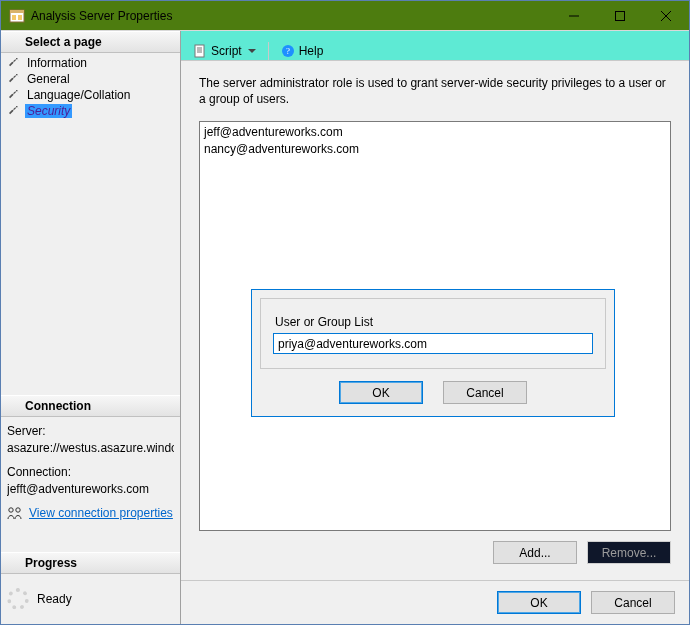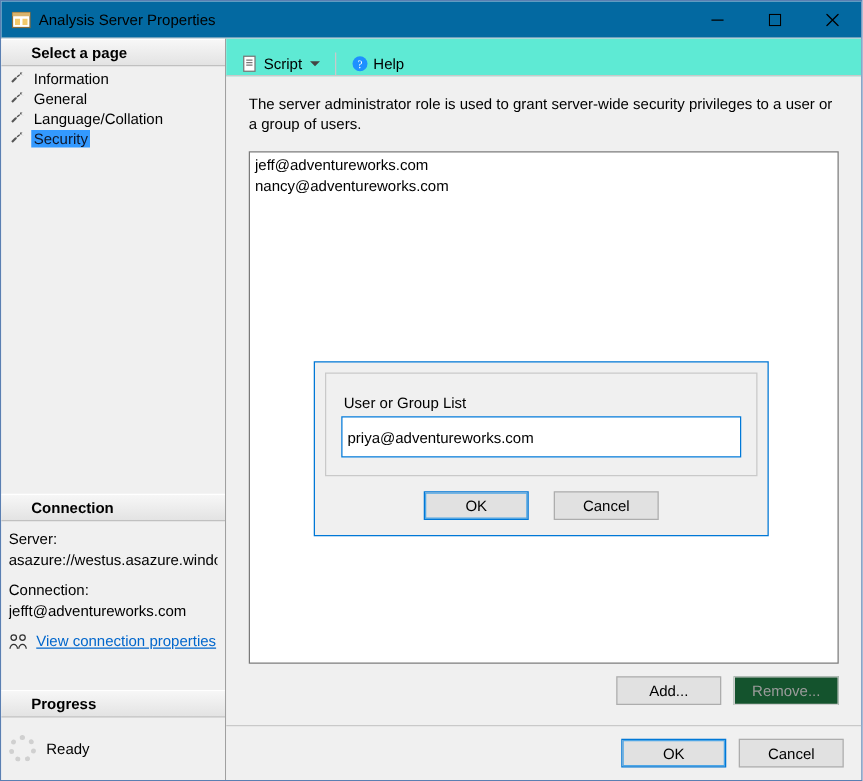--- a/index.html
+++ b/index.html
@@ -10,21 +10,21 @@
     background: #fff;
     color: #000;
     width: 690px;
     height: 625px;
     overflow: hidden;
     border: 1px solid #5a7fb2;
   }
   
   .titlebar {
     height: 30px;
-    background: #0369a1;
+    background: #4d7c0f;
     display: flex;
     align-items: center;
     border-bottom: 1px solid #d9d9d9;
   }
   .titlebar .ticon {
     width: 16px; height: 16px;
     margin: 0 6px 0 8px;
     display: inline-flex;
   }
   .titlebar .title {
@@ -73,21 +73,22 @@
     gap: 4px;
     cursor: default;
   }
   .nav-item .wrench {
     width: 14px; height: 14px;
     flex: 0 0 14px;
   }
   .nav-item .lbl { padding: 0 2px; }
   .nav-item.selected .lbl {
     background: #3399ff;
-    color: #0f172a;
+    color: #4c1d95;
+    font-style: italic;
   }
   .conn-block {
     padding: 6px 6px 10px 6px;
     font-size: 12px;
     line-height: 1.45;
   }
   .conn-block .lbl { color: #000; }
   .conn-block .val {
     color: #000;
     white-space: nowrap;
@@ -176,21 +177,21 @@
     background: #e1e1e1;
     font-size: 12px;
     display: inline-flex;
     align-items: center;
     justify-content: center;
     padding: 5px 10px;
   }
   .btn:disabled, .btn.disabled {
     color: #9b9b9b;
     border-color: #cfcfcf;
-    background: #14532d;
+    background: #0f172a;
   }
   .btn.default {
     border: 1px solid #0078d7;
     box-shadow: inset 0 0 0 1px #4ea6e6;
   }
   
   .footer {
     border-top: 1px solid #c9c9c9;
     padding: 10px 14px;
     display: flex;
@@ -220,21 +221,21 @@
     top: -8px; left: 8px;
     background: #f0f0f0;
     padding: 0 4px;
     font-size: 12px;
   }
   .overlay-dialog .field-label {
     margin: 6px 0 4px 2px;
   }
   .overlay-dialog input[type=text] {
     width: 100%;
-    height: 33px;
+    height: 21px;
     border: 1px solid #0078d7;
     padding: 1px 4px;
     font-size: 12px;
     font-family: inherit;
     outline: none;
   }
   .overlay-dialog .dlg-buttons {
     display: flex;
     justify-content: center;
     gap: 20px;

